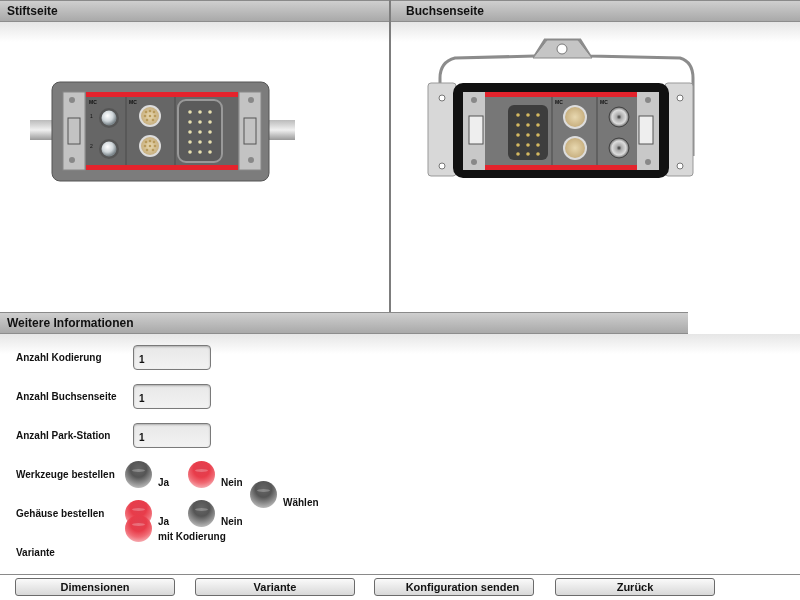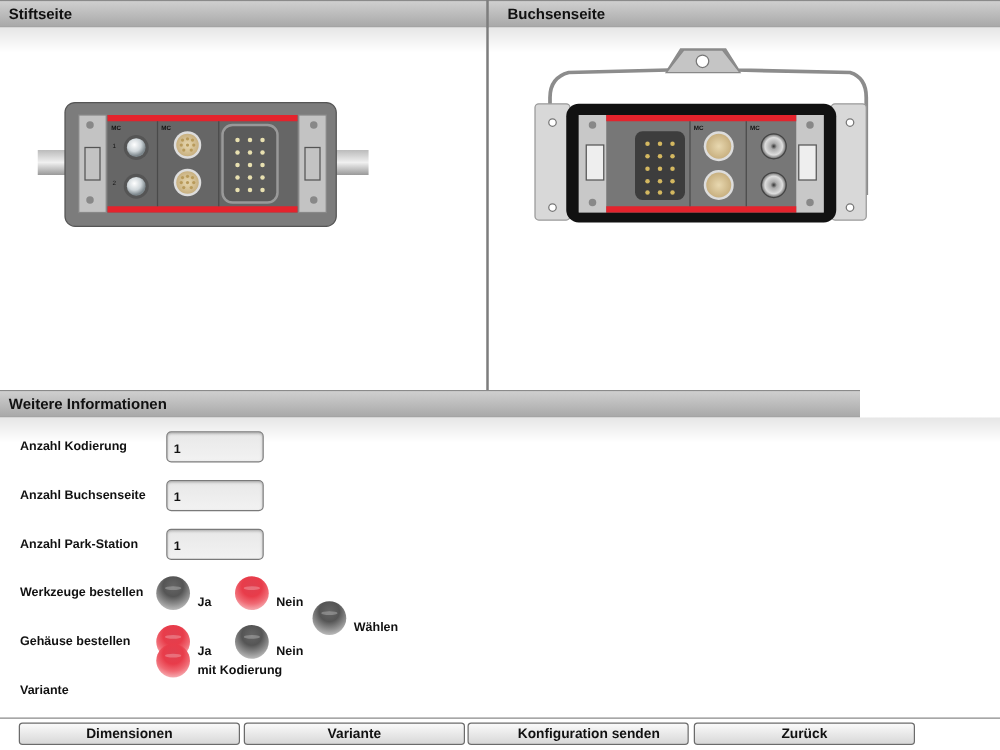--- a/index.html
+++ b/index.html
@@ -40,21 +40,21 @@
   .ball.off { background: radial-gradient(circle at 50% 30%, #666 0%, #555 35%, #8a8a8a 60%, #e5e5e5 100%); }
   .ball.on  { background: radial-gradient(circle at 50% 30%, #e04050 0%, #e83c4a 35%, #f06a74 60%, #fbe3e5 100%); }
   .ball::after {
     content: ""; position: absolute; left: 7px; top: 8px; width: 13px; height: 3px;
     border-radius: 50%; background: rgba(255,255,255,0.25);
   }
   .radio .rlabel { font-size: 10px; font-weight: bold; color: #111; }
 
   .footer-line { position: absolute; left: 0; top: 574px; width: 800px; height: 1px; background: #8a8a8a; }
   .btn {
-    position: absolute; top: 578px; width: 177px; height: 18px;
+    position: absolute; top: 578px; width: 160px; height: 18px;
     border: 1px solid #6b6b6b; border-radius: 3px;
     background: linear-gradient(#fafafa, #d8d8d8);
     font-size: 11px; font-weight: bold; color: #111; text-align: center; line-height: 16px;
     cursor: pointer; font-family: "Liberation Sans", sans-serif;
   }
 </style>
 </head>
 <body>
 
 <div class="root">

